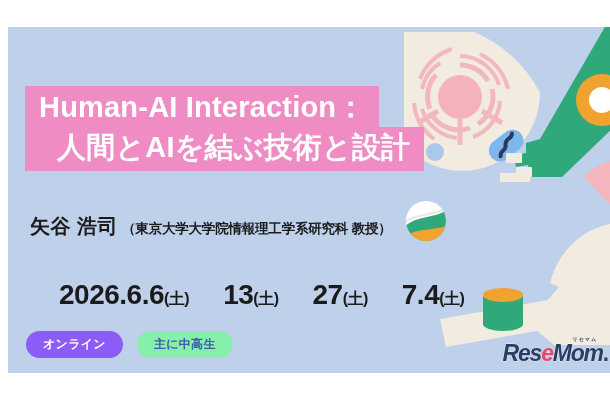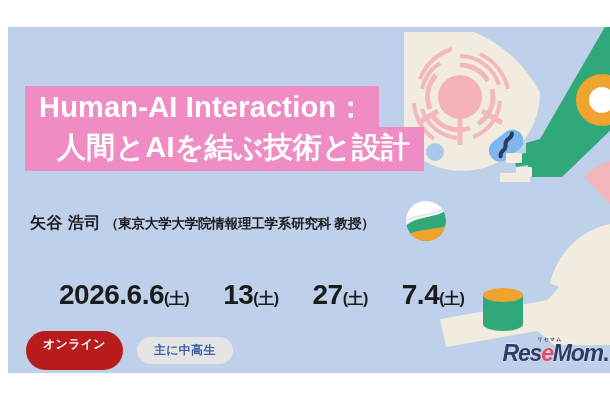--- a/index.html
+++ b/index.html
@@ -74,21 +74,21 @@
   
   .speaker {
     position: absolute;
     left: 22px;
     top: 186px;         
     color: #1b1b1b;
     white-space: nowrap;
     z-index: 5;
   }
   .speaker-name {
-    font-size: 16px;
+    font-size: 20px;
     font-weight: 700;
     letter-spacing: 0.5px;
   }
   .speaker-affil {
     font-size: 13.5px;
     font-weight: 700;
     letter-spacing: -0.2px;
     margin-left: 4px;
   }
 
@@ -118,37 +118,37 @@
   }
   .badge {
     font-size: 12px;
     font-weight: 700;
     border-radius: 999px;
     line-height: 1;
     white-space: nowrap;
     letter-spacing: 0.3px;
   }
   .badge-online {
-    background: #b91c1c;
+    background: #8b5cf6;
     color: #ffffff;
-    padding: 7px 17px 20px 17px;
+    padding: 7px 17px 8px 17px;
   }
   .badge-audience {
-    background: #e5e5e5;
+    background: #86efac;
     color: #3c5fa5;
     padding: 7px 17px 8px 17px;
   }
 
   
   .logo {
     position: absolute;
     right: 10px;
     bottom: 8px;
     z-index: 6;
-    text-align: center;
+    text-align: right;
   }
   .logo-kana {
     font-size: 5px;
     color: #2a3d63;
     letter-spacing: 1px;
     margin-right: 11px;
     line-height: 6px;
     font-weight: 700;
   }
   .logo-word {

